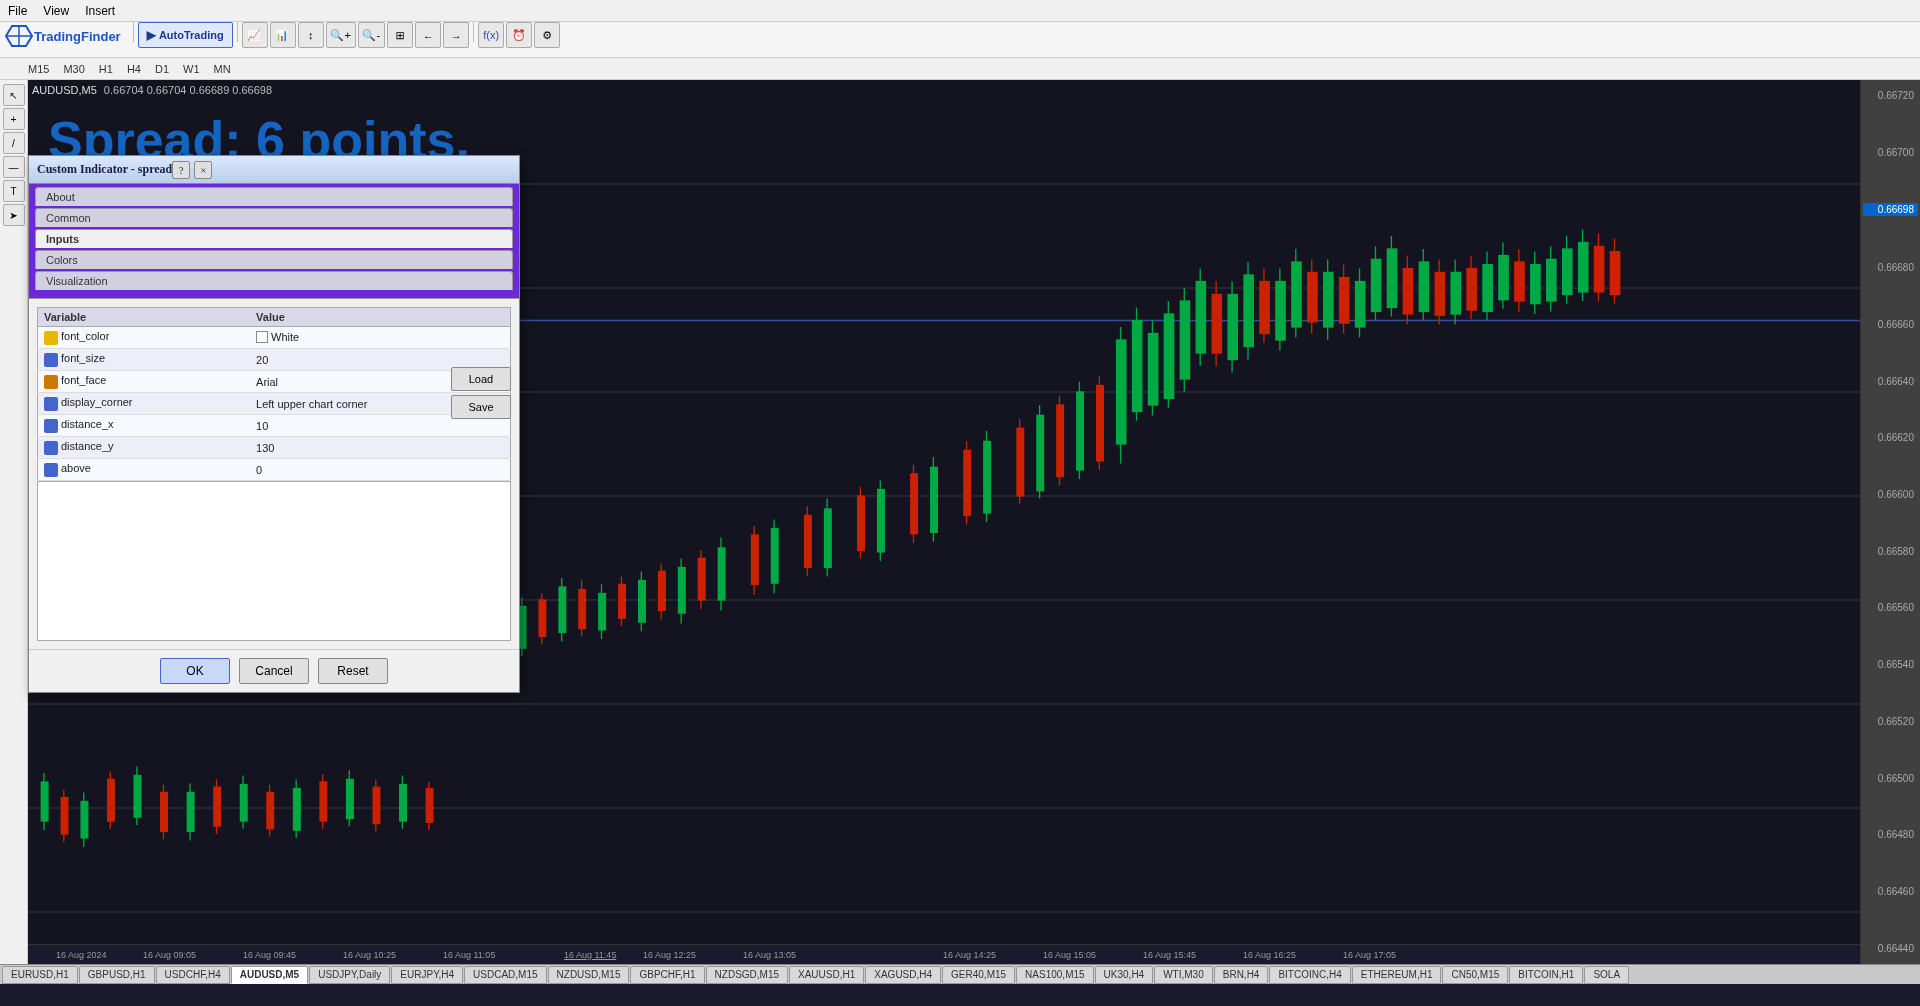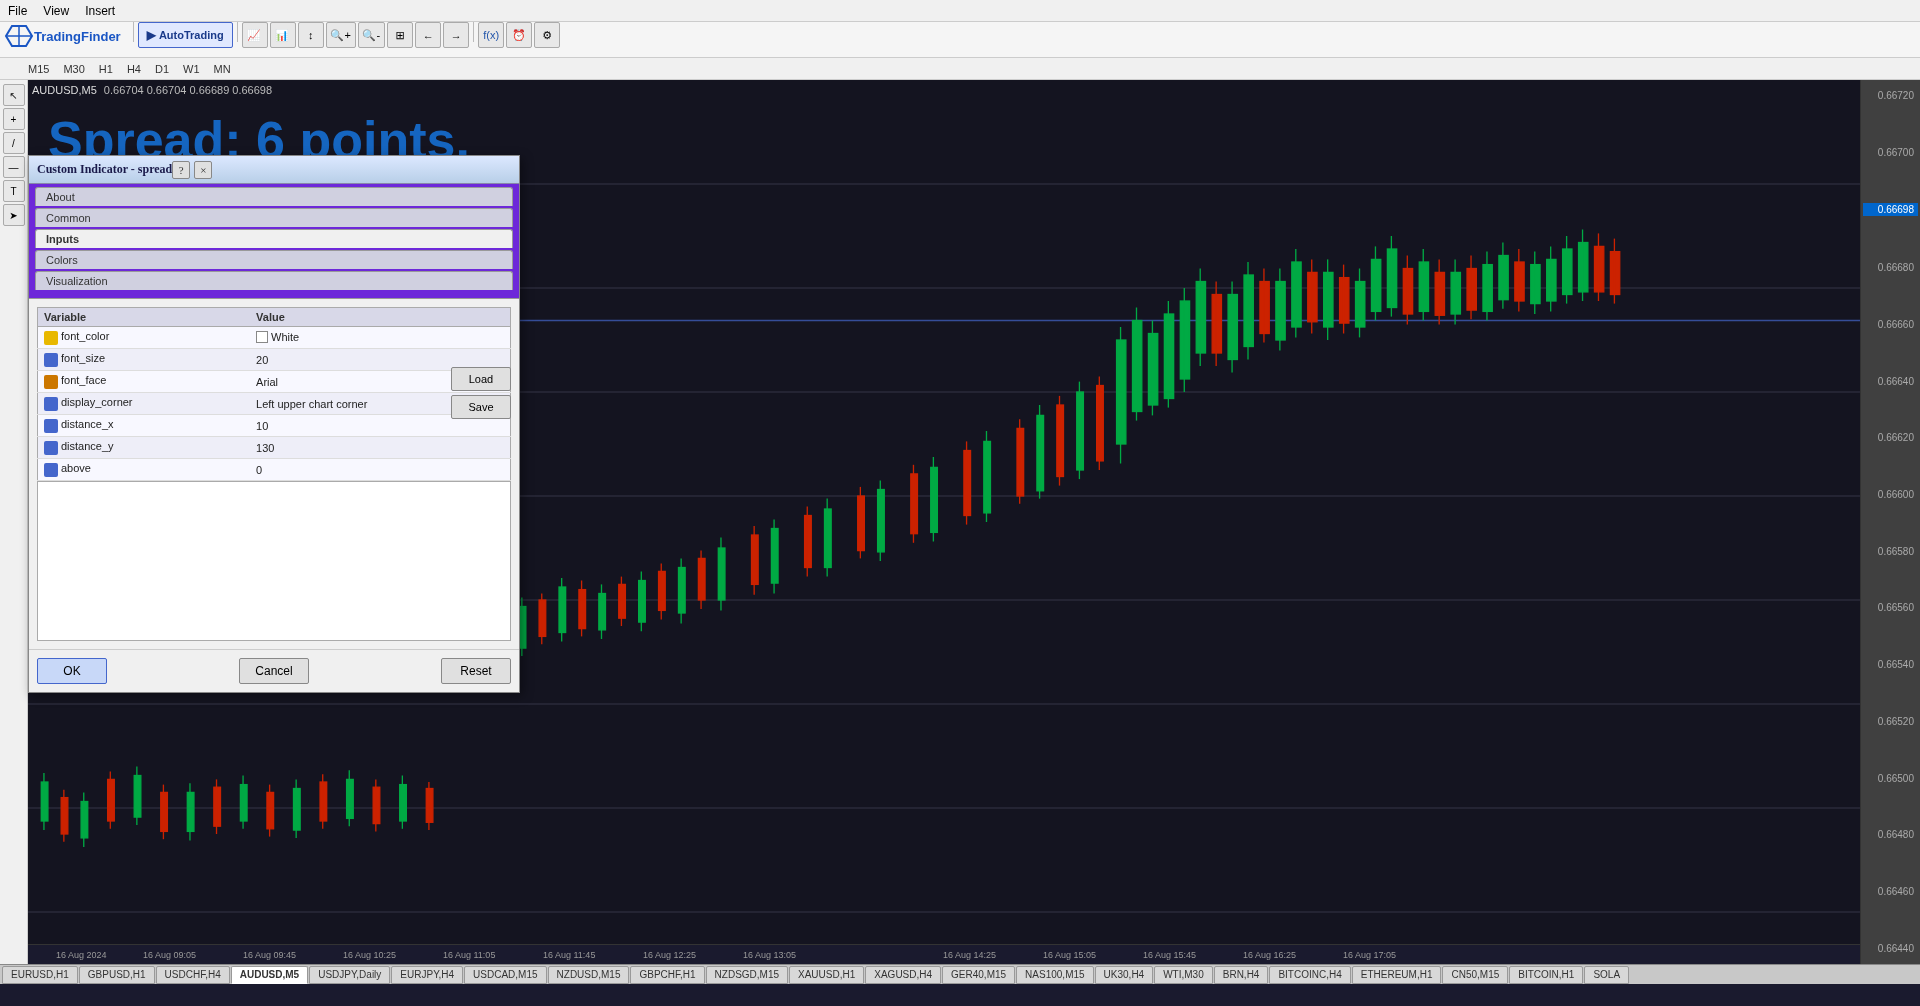--- a/index.html
+++ b/index.html
@@ -372,22 +372,22 @@
       font-size: 11px;
       cursor: pointer;
       display: flex;
       align-items: center;
       justify-content: center;
     }
 
     
     #dialog-bottom-btns {
       display: flex;
-      justify-content: space-between;
-      gap: 23px;
+      justify-content: center;
+      gap: 9px;
       padding: 8px;
       background: #f0f0f0;
       border-top: 1px solid #ccc;
     }
     .action-btn {
       width: 70px;
       height: 26px;
       background: #e0e0e0;
       border: 1px solid #888;
       border-radius: 2px;
@@ -697,21 +697,21 @@
           <line x1="302" y1="540" x2="302" y2="577" stroke="#cc2200" stroke-width="1"></line>
       </g>
     </svg>
 
     <div id="time-axis">
       <span class="time-label" style="left:28px;">16 Aug 2024</span>
       <span class="time-label" style="left:115px;">16 Aug 09:05</span>
       <span class="time-label" style="left:215px;">16 Aug 09:45</span>
       <span class="time-label" style="left:315px;">16 Aug 10:25</span>
       <span class="time-label" style="left:415px;">16 Aug 11:05</span>
-      <span class="time-label" style="left:515px;">16 Aug 11:45</span>
+      <span class="time-label" style="left:536px;text-decoration:underline;">16 Aug 11:45</span>
       <span class="time-label" style="left:615px;">16 Aug 12:25</span>
       <span class="time-label" style="left:715px;">16 Aug 13:05</span>
       <span class="time-label" style="left:815px;margin-top:40px;">16 Aug 13:45</span>
       <span class="time-label" style="left:915px;">16 Aug 14:25</span>
       <span class="time-label" style="left:1015px;">16 Aug 15:05</span>
       <span class="time-label" style="left:1115px;">16 Aug 15:45</span>
       <span class="time-label" style="left:1215px;">16 Aug 16:25</span>
       <span class="time-label" style="left:1315px;">16 Aug 17:05</span>
     </div>
   </div>

